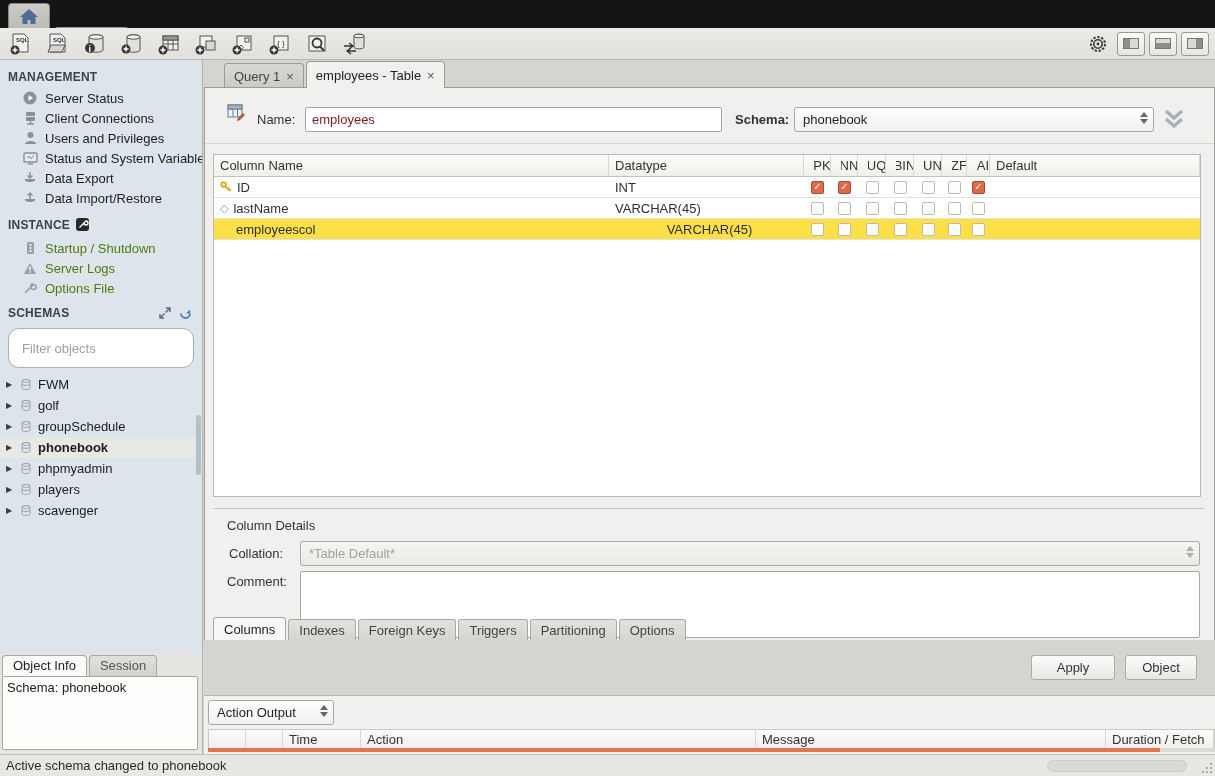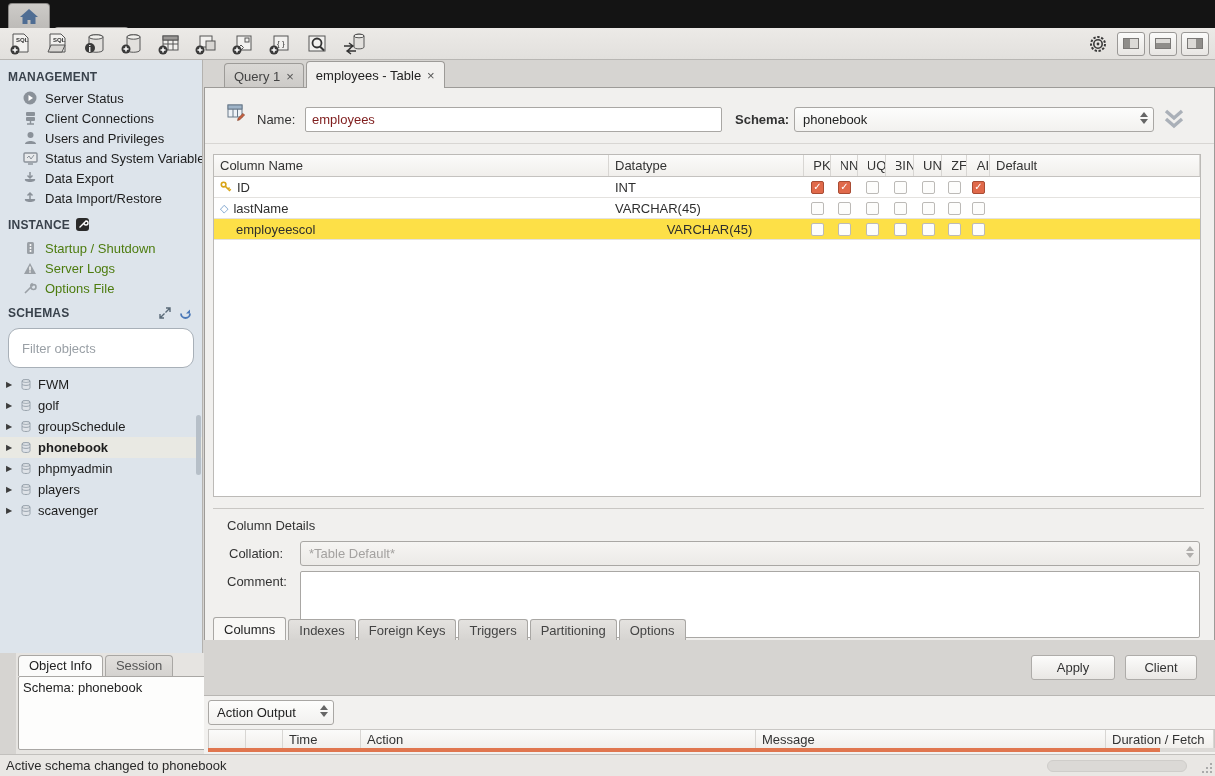--- a/index.html
+++ b/index.html
@@ -37,21 +37,21 @@
   .filter-box input { border:none; outline:none; flex:1; font-size:13px; color:#333; background:transparent; font-family:inherit; }
   .filter-box input::placeholder { color:#9aa0a6; }
   .tree { margin-top:4px; }
   .tree-row { height:21px; display:flex; align-items:center; gap:6px; padding-left:6px; font-size:13px; color:#1c1c1c; }
   .tree-row .exp { width:8px; font-size:8px; color:#3c3c3c; line-height:1; }
   .tree-row.selected { background:#e9e9e3; font-weight:bold; }
   .side-scroll { position:absolute; right:1px; top:300px; width:5px; height:160px; }
   .side-scroll .thumb { position:absolute; top:55px; width:5px; height:60px; background:#b6bfc8; border-radius:3px; }
 
   
-  .side-bottom { position:absolute; left:16px; top:653px; width:203px; height:101px; background:#e6e4e1; border-right:1px solid #b4b2af; }
+  .side-bottom { position:absolute; left:0; top:653px; width:203px; height:101px; background:#e6e4e1; border-right:1px solid #b4b2af; }
   .sb-tabs { display:flex; gap:2px; padding:2px 0 0 2px; height:23px; }
   .sb-tab { padding:2px 10px 3px; font-size:13px; border:1px solid #a9a7a4; border-bottom:none; border-radius:4px 4px 0 0; background:linear-gradient(#e2e0dd,#d4d2cf); color:#555; }
   .sb-tab.active { background:#fbfbfa; color:#222; position:relative; z-index:2; }
   .sb-box { position:absolute; left:2px; right:4px; top:23px; bottom:4px; background:#fdfdfc; border:1px solid #a9a7a4; border-radius:2px; padding:3px 4px; font-size:13px; color:#222; }
 
   
   .main { position:absolute; left:204px; top:60px; width:1011px; height:694px; background:#d6d4d1; }
   .ed-tabs { position:absolute; left:0; top:0; height:28px; display:flex; align-items:flex-end; gap:2px; padding-left:20px; }
   .ed-tab { height:25px; padding:0 9px; display:flex; align-items:center; gap:6px; font-size:13px; color:#444; background:linear-gradient(#dad8d5,#cccac7); border:1px solid #9d9b98; border-bottom:none; border-radius:4px 4px 0 0; }
   .ed-tab.active { height:27px; background:#f1f0ee; color:#222; position:relative; z-index:2; }
@@ -614,21 +614,21 @@
         <span class="etab">Indexes</span>
         <span class="etab">Foreign Keys</span>
         <span class="etab">Triggers</span>
         <span class="etab">Partitioning</span>
         <span class="etab">Options</span>
       </div>
     </div>
 
     <div class="action-row">
       <button class="btn btn-apply">Apply</button>
-      <button class="btn btn-revert">Client</button>
+      <button class="btn btn-revert">Object</button>
     </div>
 
     <div class="output">
       <div class="combo out-combo">
         <span>Action Output</span>
         <span class="spin">
             <span class="up"></span>
             <span class="dn"></span>
           </span>
       </div>

